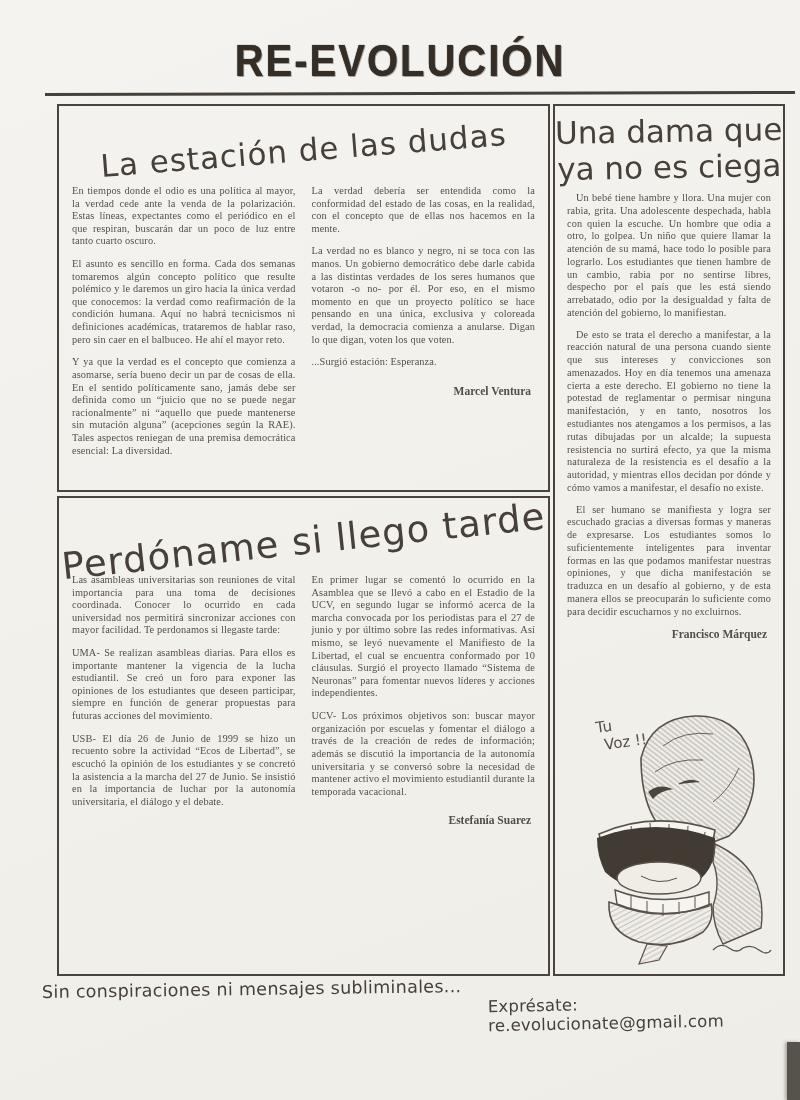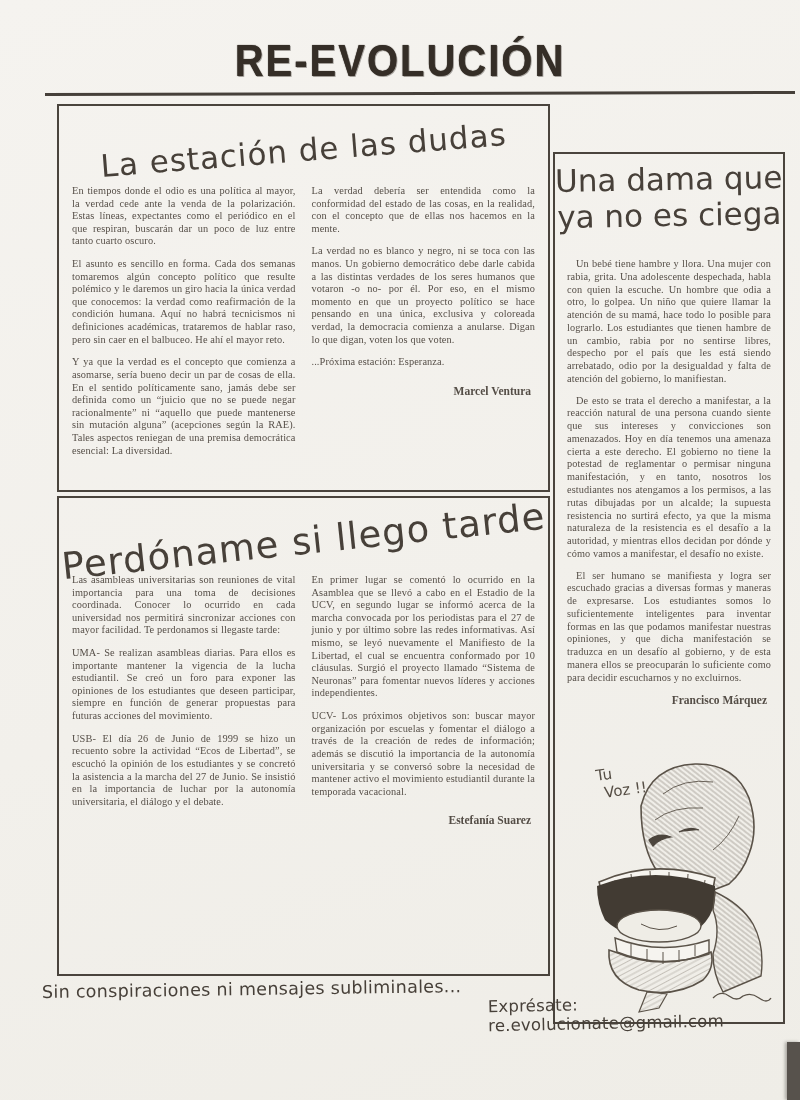--- a/index.html
+++ b/index.html
@@ -13,41 +13,41 @@
             font-family:"Liberation Sans",sans-serif;font-weight:800;font-size:40px;
             letter-spacing:2px;color:#352e27;transform:scaleY(1.12);
             text-shadow:0 0 1px #352e27,1px 1px 0 rgba(53,46,39,.35);}
   .head-rule{position:absolute;top:92px;left:45px;width:750px;height:3px;background:#46403a;
              transform:rotate(-0.15deg);}
 
   
   .abox{position:absolute;border:2px solid #4a443d;background:transparent;overflow:hidden;}
   #box-estacion{left:57px;top:104px;width:489px;height:384px;}
   #box-perdoname{left:57px;top:496px;width:489px;height:476px;}
-  #box-dama{left:553px;top:104px;width:228px;height:868px;margin-top:48px;}
+  #box-dama{left:553px;top:104px;width:228px;height:868px;}
 
   .hand{font-family:"DejaVu Sans",sans-serif;color:#474039;}
   .title-1{position:absolute;left:0;right:0;top:26px;text-align:center;font-size:31px;
            transform:rotate(-4.5deg);letter-spacing:1px;}
   .title-2{position:absolute;left:0;right:0;top:22px;text-align:center;font-size:37px;
            transform:rotate(-6deg);letter-spacing:1px;}
   .title-3{position:absolute;left:0;right:0;top:8px;text-align:center;font-size:31px;
            line-height:1.15;transform:rotate(-1deg);}
 
   .cols{position:absolute;left:13px;right:13px;display:flex;gap:16px;}
   #box-estacion .cols{top:79px;bottom:6px;}
   #box-perdoname .cols{top:76px;bottom:6px;}
   .col{flex:1 1 0;}
 
   p.body{margin:0 0 10px 0;font-size:10.35px;line-height:1.22;text-align:justify;
          color:#564f48;letter-spacing:.1px;}
   .sig{font-size:11.5px;font-weight:bold;color:#544d46;text-align:right;padding-right:4px;}
   .sig-push{margin-top:16px;text-align:right;}
 
-  #box-dama .dama-body{position:absolute;left:12px;right:12px;top:104px;}
+  #box-dama .dama-body{position:absolute;left:12px;right:12px;top:86px;}
   #box-dama p.body{text-indent:9px;margin-bottom:9px;font-size:10.3px;line-height:1.24;}
 
   .drawing-wrap{position:absolute;left:6px;right:2px;top:600px;height:262px;}
   .drawing-wrap svg{width:100%;height:100%;}
 
   
   .footer-tagline{position:absolute;left:42px;top:979px;font-size:17.5px;
                   transform:rotate(-0.8deg);letter-spacing:.3px;}
   .footer-contact{position:absolute;left:488px;top:994px;font-size:16.5px;
                   transform:rotate(-1.2deg);letter-spacing:.2px;}
@@ -67,21 +67,21 @@
     <div class="hand title-1">La estación de las dudas</div>
     <div class="cols">
       <div class="col">
         <p class="body">En tiempos donde el odio es una política al mayor, la verdad cede ante la venda de la polarización. Estas líneas, expectantes como el periódico en el que respiran, buscarán dar un poco de luz entre tanto cuarto oscuro.</p>
         <p class="body">El asunto es sencillo en forma. Cada dos semanas tomaremos algún concepto político que resulte polémico y le daremos un giro hacia la única verdad que conocemos: la verdad como reafirmación de la condición humana. Aquí no habrá tecnicismos ni definiciones académicas, trataremos de hablar raso, pero sin caer en el balbuceo. He ahí el mayor reto.</p>
         <p class="body">Y ya que la verdad es el concepto que comienza a asomarse, sería bueno decir un par de cosas de ella. En el sentido políticamente sano, jamás debe ser definida como un “juicio que no se puede negar racionalmente” ni “aquello que puede mantenerse sin mutación alguna” (acepciones según la RAE). Tales aspectos reniegan de una premisa democrática esencial: La diversidad.</p>
       </div>
       <div class="col">
         <p class="body">La verdad debería ser entendida como la conformidad del estado de las cosas, en la realidad, con el concepto que de ellas nos hacemos en la mente.</p>
         <p class="body">La verdad no es blanco y negro, ni se toca con las manos. Un gobierno democrático debe darle cabida a las distintas verdades de los seres humanos que votaron -o no- por él. Por eso, en el mismo momento en que un proyecto político se hace pensando en una única, exclusiva y coloreada verdad, la democracia comienza a anularse. Digan lo que digan, voten los que voten.</p>
-        <p class="body">...Próxima estación: Esperanza.</p>
+        <p class="body">...Surgió estación: Esperanza.</p>
         <div class="sig sig-push">Marcel Ventura</div>
       </div>
     </div>
   </div>
 
   <div class="abox" id="box-perdoname">
     <div class="hand title-2">Perdóname si llego tarde</div>
     <div class="cols">
       <div class="col">
         <p class="body">Las asambleas universitarias son reuniones de vital importancia para una toma de decisiones coordinada. Conocer lo ocurrido en cada universidad nos permitirá sincronizar acciones con mayor facilidad. Te perdonamos si llegaste tarde:</p>

